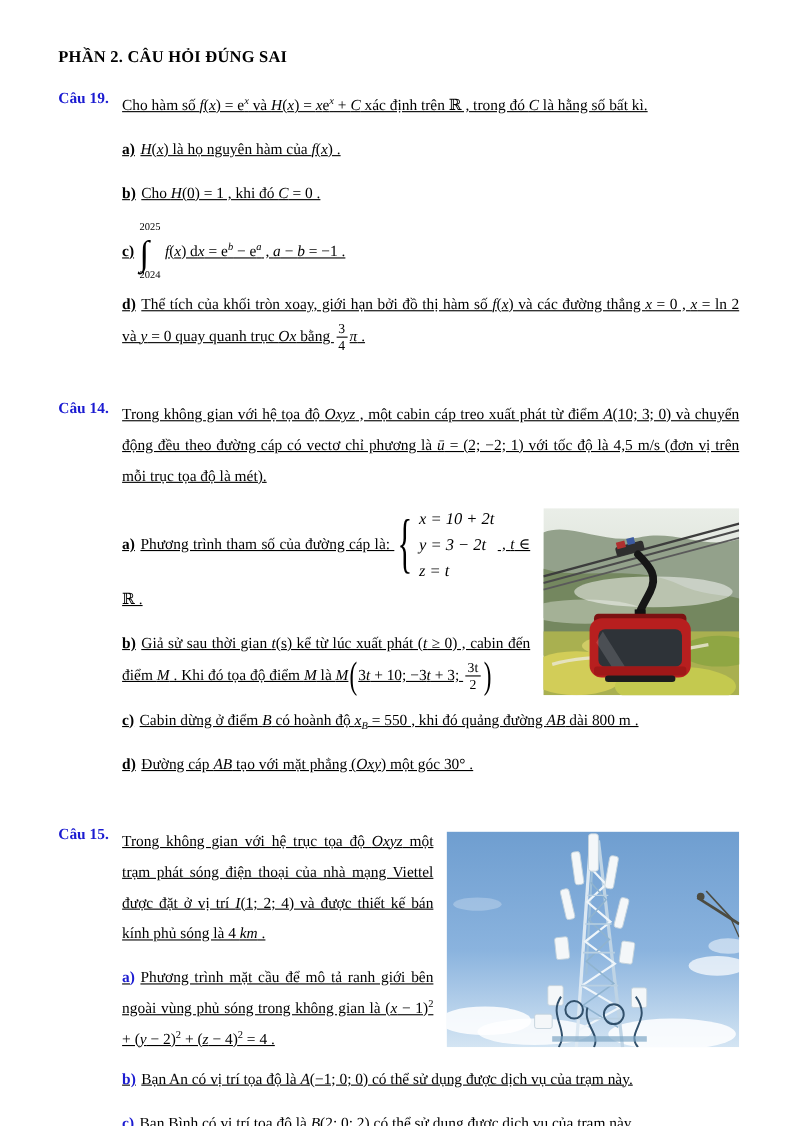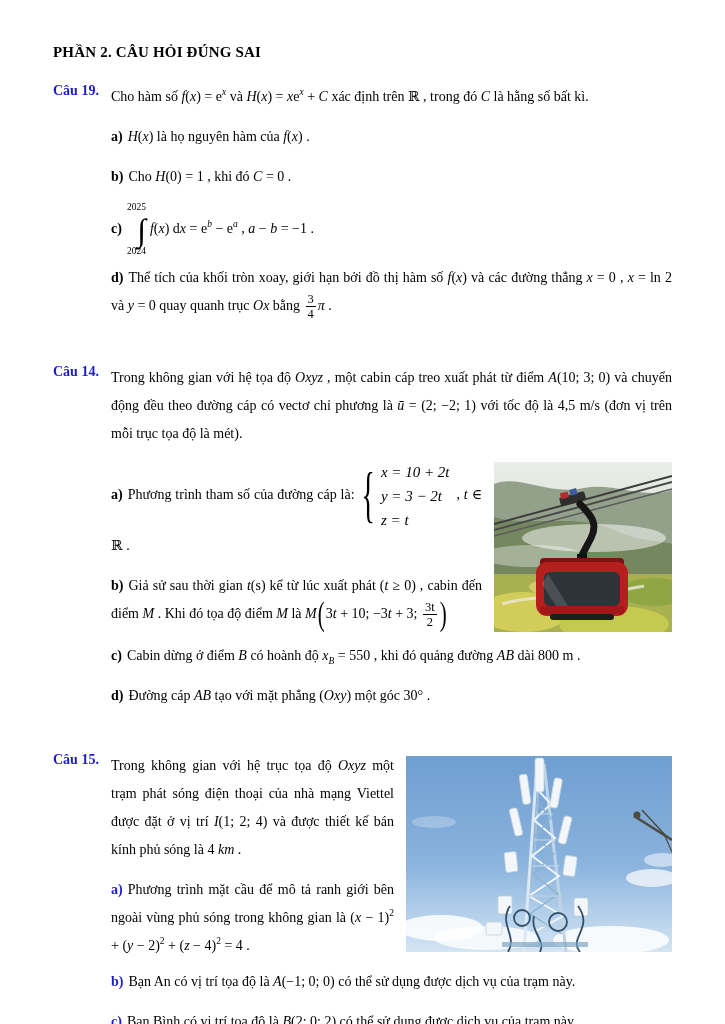--- a/index.html
+++ b/index.html
@@ -4,33 +4,33 @@
 <style>
   html,body{margin:0;padding:0;}
   body{
     width:725px;height:1024px;overflow:hidden;background:#ffffff;color:#000;
     font-family:"Liberation Serif","DejaVu Serif",serif;font-size:14px;
   }
   .page{padding:44px 53px 0 53px;box-sizing:border-box;width:725px;}
   .hdr{font-weight:bold;font-size:15px;margin-bottom:22px;letter-spacing:.2px;}
   .q{display:flex;margin-bottom:30px;}
   .qnum{width:58px;flex-shrink:0;font-weight:bold;color:var(--accent,#1b1bd1);}
-  .qbody{flex:1;min-width:0;}
+  .qbody{flex:1;min-width:0;text-decoration:underline;}
   .blk{margin-bottom:12px;line-height:2.0;text-align:justify;}
   .blk.tight{margin-bottom:8px;}
   .clr{clear:both;}
   .sl{font-weight:bold;margin-right:5px;}
   .sl.blue{color:var(--accent,#1b1bd1);}
   .mi{font-style:italic;font-family:"Liberation Serif","DejaVu Serif","DejaVu Sans",serif;}
   sup.m,sub.m{font-size:9.5px;line-height:0;}
   sup.m.mi,sub.m.mi{font-style:italic;}
   .frac{display:inline-flex;flex-direction:column;align-items:center;vertical-align:middle;font-size:12.5px;line-height:1.15;margin:0 2px;}
   .fn{border-bottom:1px solid #000;padding:0 2px;}
   .fd{padding:0 2px;}
-  .intg{display:inline-flex;flex-direction:column;align-items:flex-end;vertical-align:middle;line-height:1;margin-right:4px;}
+  .intg{display:inline-flex;flex-direction:column;align-items:flex-start;vertical-align:middle;line-height:1;margin-right:4px;}
   .ib{font-size:9.5px;}
   .isym{font-size:32px;padding:1px 0;}
   .cases{display:inline-flex;align-items:center;vertical-align:middle;margin:0 3px;}
   .brace{display:inline-block;font-size:28px;line-height:1;transform:scaleY(2.15);transform-origin:center;margin-right:6px;font-weight:400;}
   .ccol{display:inline-flex;flex-direction:column;font-size:15px;line-height:1.6;text-align:left;}
   .cline{font-style:italic;white-space:nowrap;}
   .bigp{display:inline-block;font-size:21px;line-height:1;transform:scaleY(1.65);vertical-align:middle;margin:0 1px;}
   .fig-cable{float:right;width:178px;height:170px;margin:2px 0 8px 12px;border:0;}
   .fig-tower{float:right;width:266px;height:196px;margin:4px 0 10px 12px;border:0;}
 </style>

